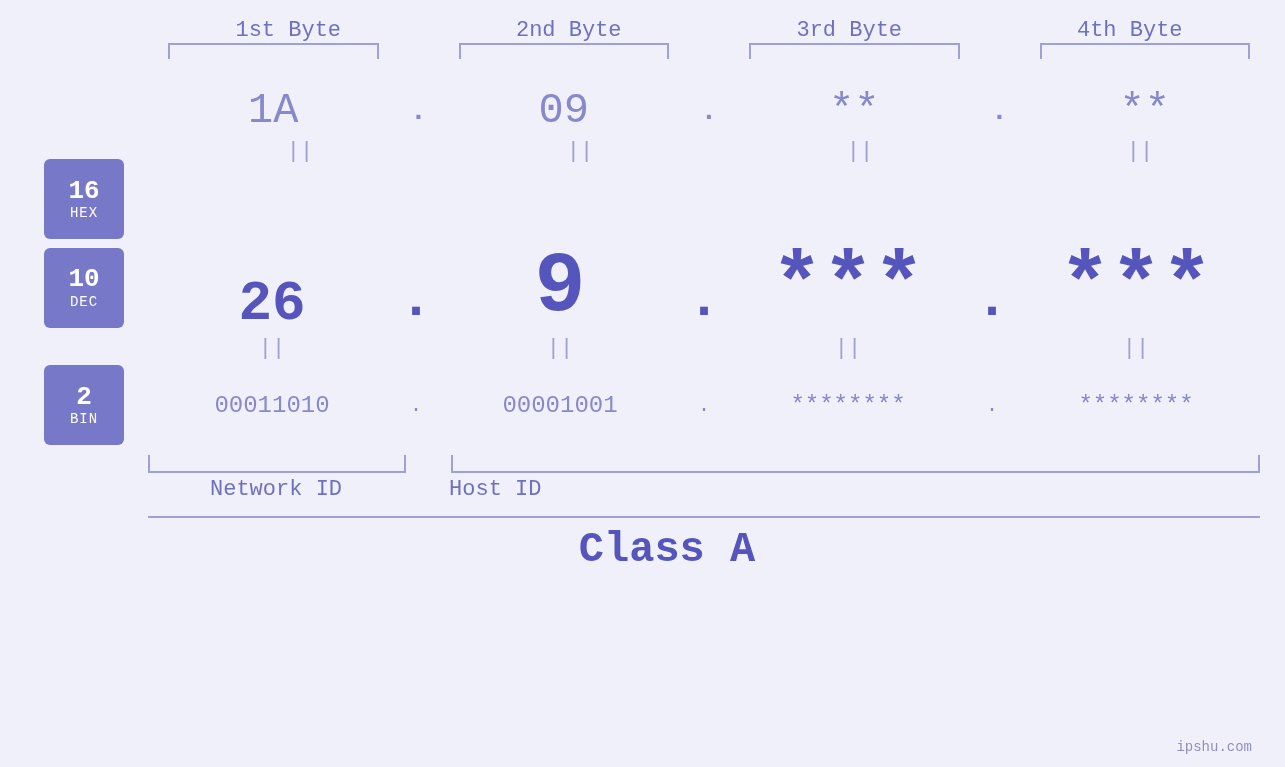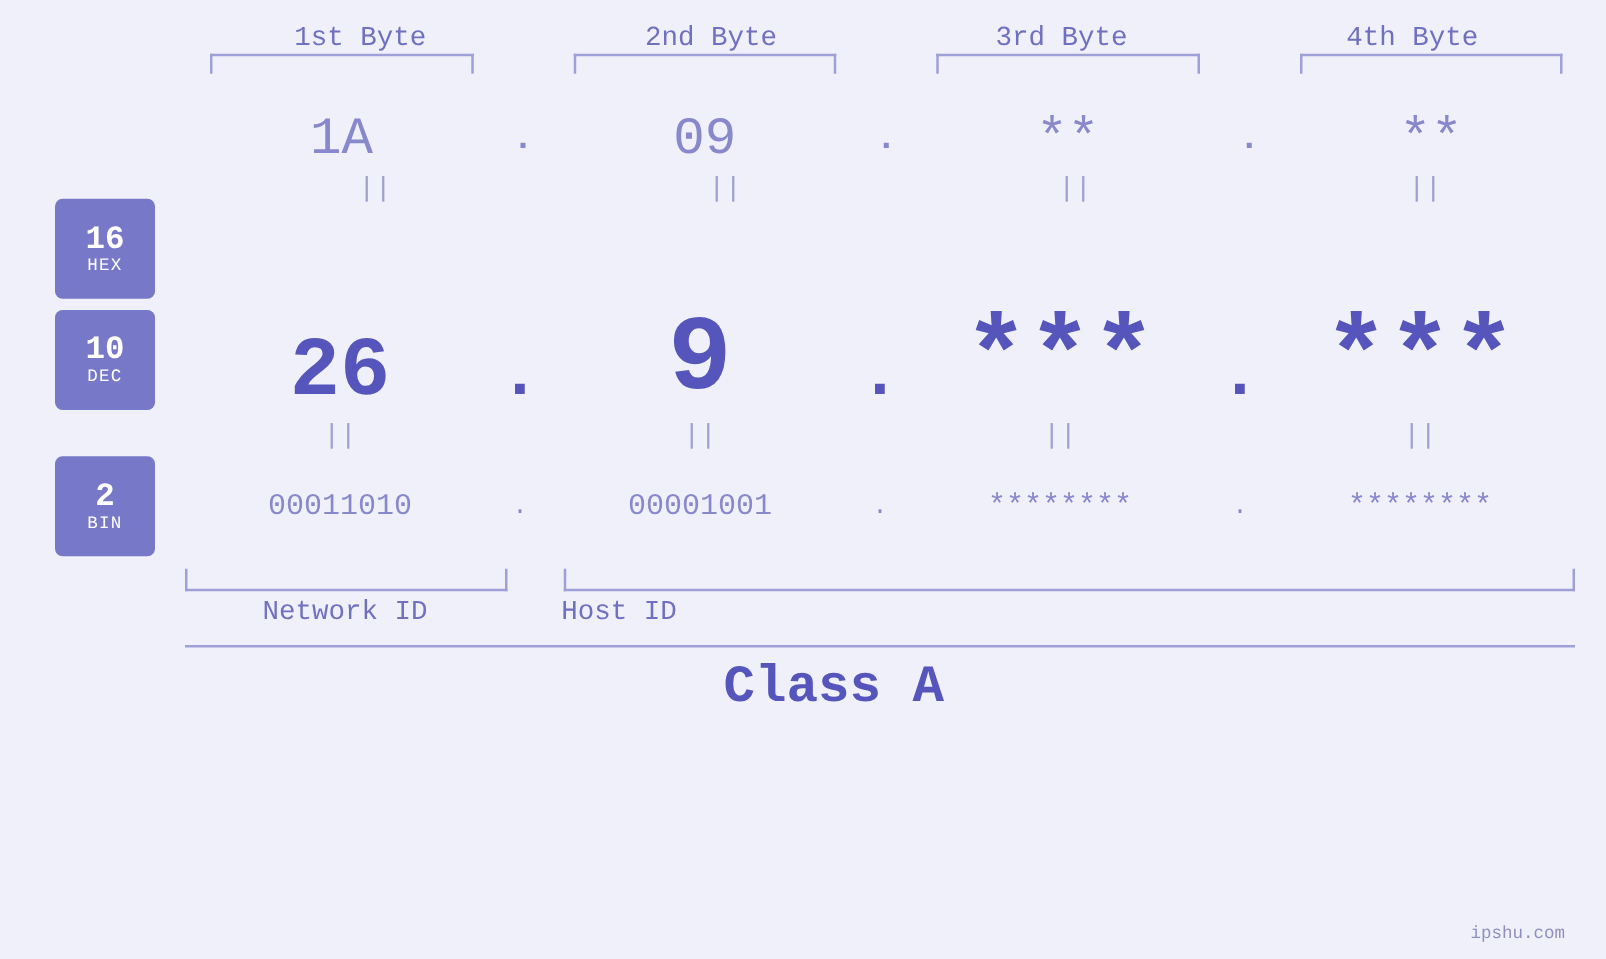--- a/index.html
+++ b/index.html
@@ -197,21 +197,21 @@
 
     <div style="display:flex; width:100%; align-items:center;">
       <div style="width:148px; display:flex; align-items:center; justify-content:center; padding-left:20px;">
         <div class="badge">
           <span class="badge-num">10</span>
           <span class="badge-label">DEC</span>
         </div>
       </div>
       <div style="flex:1; display:flex; align-items:flex-end; padding-right:10px;">
         <div class="cell">
-          <span style="color:#5555bb; font-size:67px; font-family:'Courier New',monospace; font-weight:bold;">26</span>
+          <span style="color:#5555bb; font-size:56px; font-family:'Courier New',monospace; font-weight:bold;">26</span>
         </div>
         <div style="width:40px; text-align:center; color:#5555bb; font-size:55px; font-weight:bold; line-height:1; padding-bottom:8px;">.</div>
         <div class="cell">
           <span style="color:#5555bb; font-size:85px; font-family:'Courier New',monospace; font-weight:bold;">9</span>
         </div>
         <div style="width:40px; text-align:center; color:#5555bb; font-size:55px; font-weight:bold; line-height:1; padding-bottom:8px;">.</div>
         <div class="cell">
           <span style="color:#5555bb; font-size:85px; font-family:'Courier New',monospace; font-weight:bold;">***</span>
         </div>
         <div style="width:40px; text-align:center; color:#5555bb; font-size:55px; font-weight:bold; line-height:1; padding-bottom:8px;">.</div>

